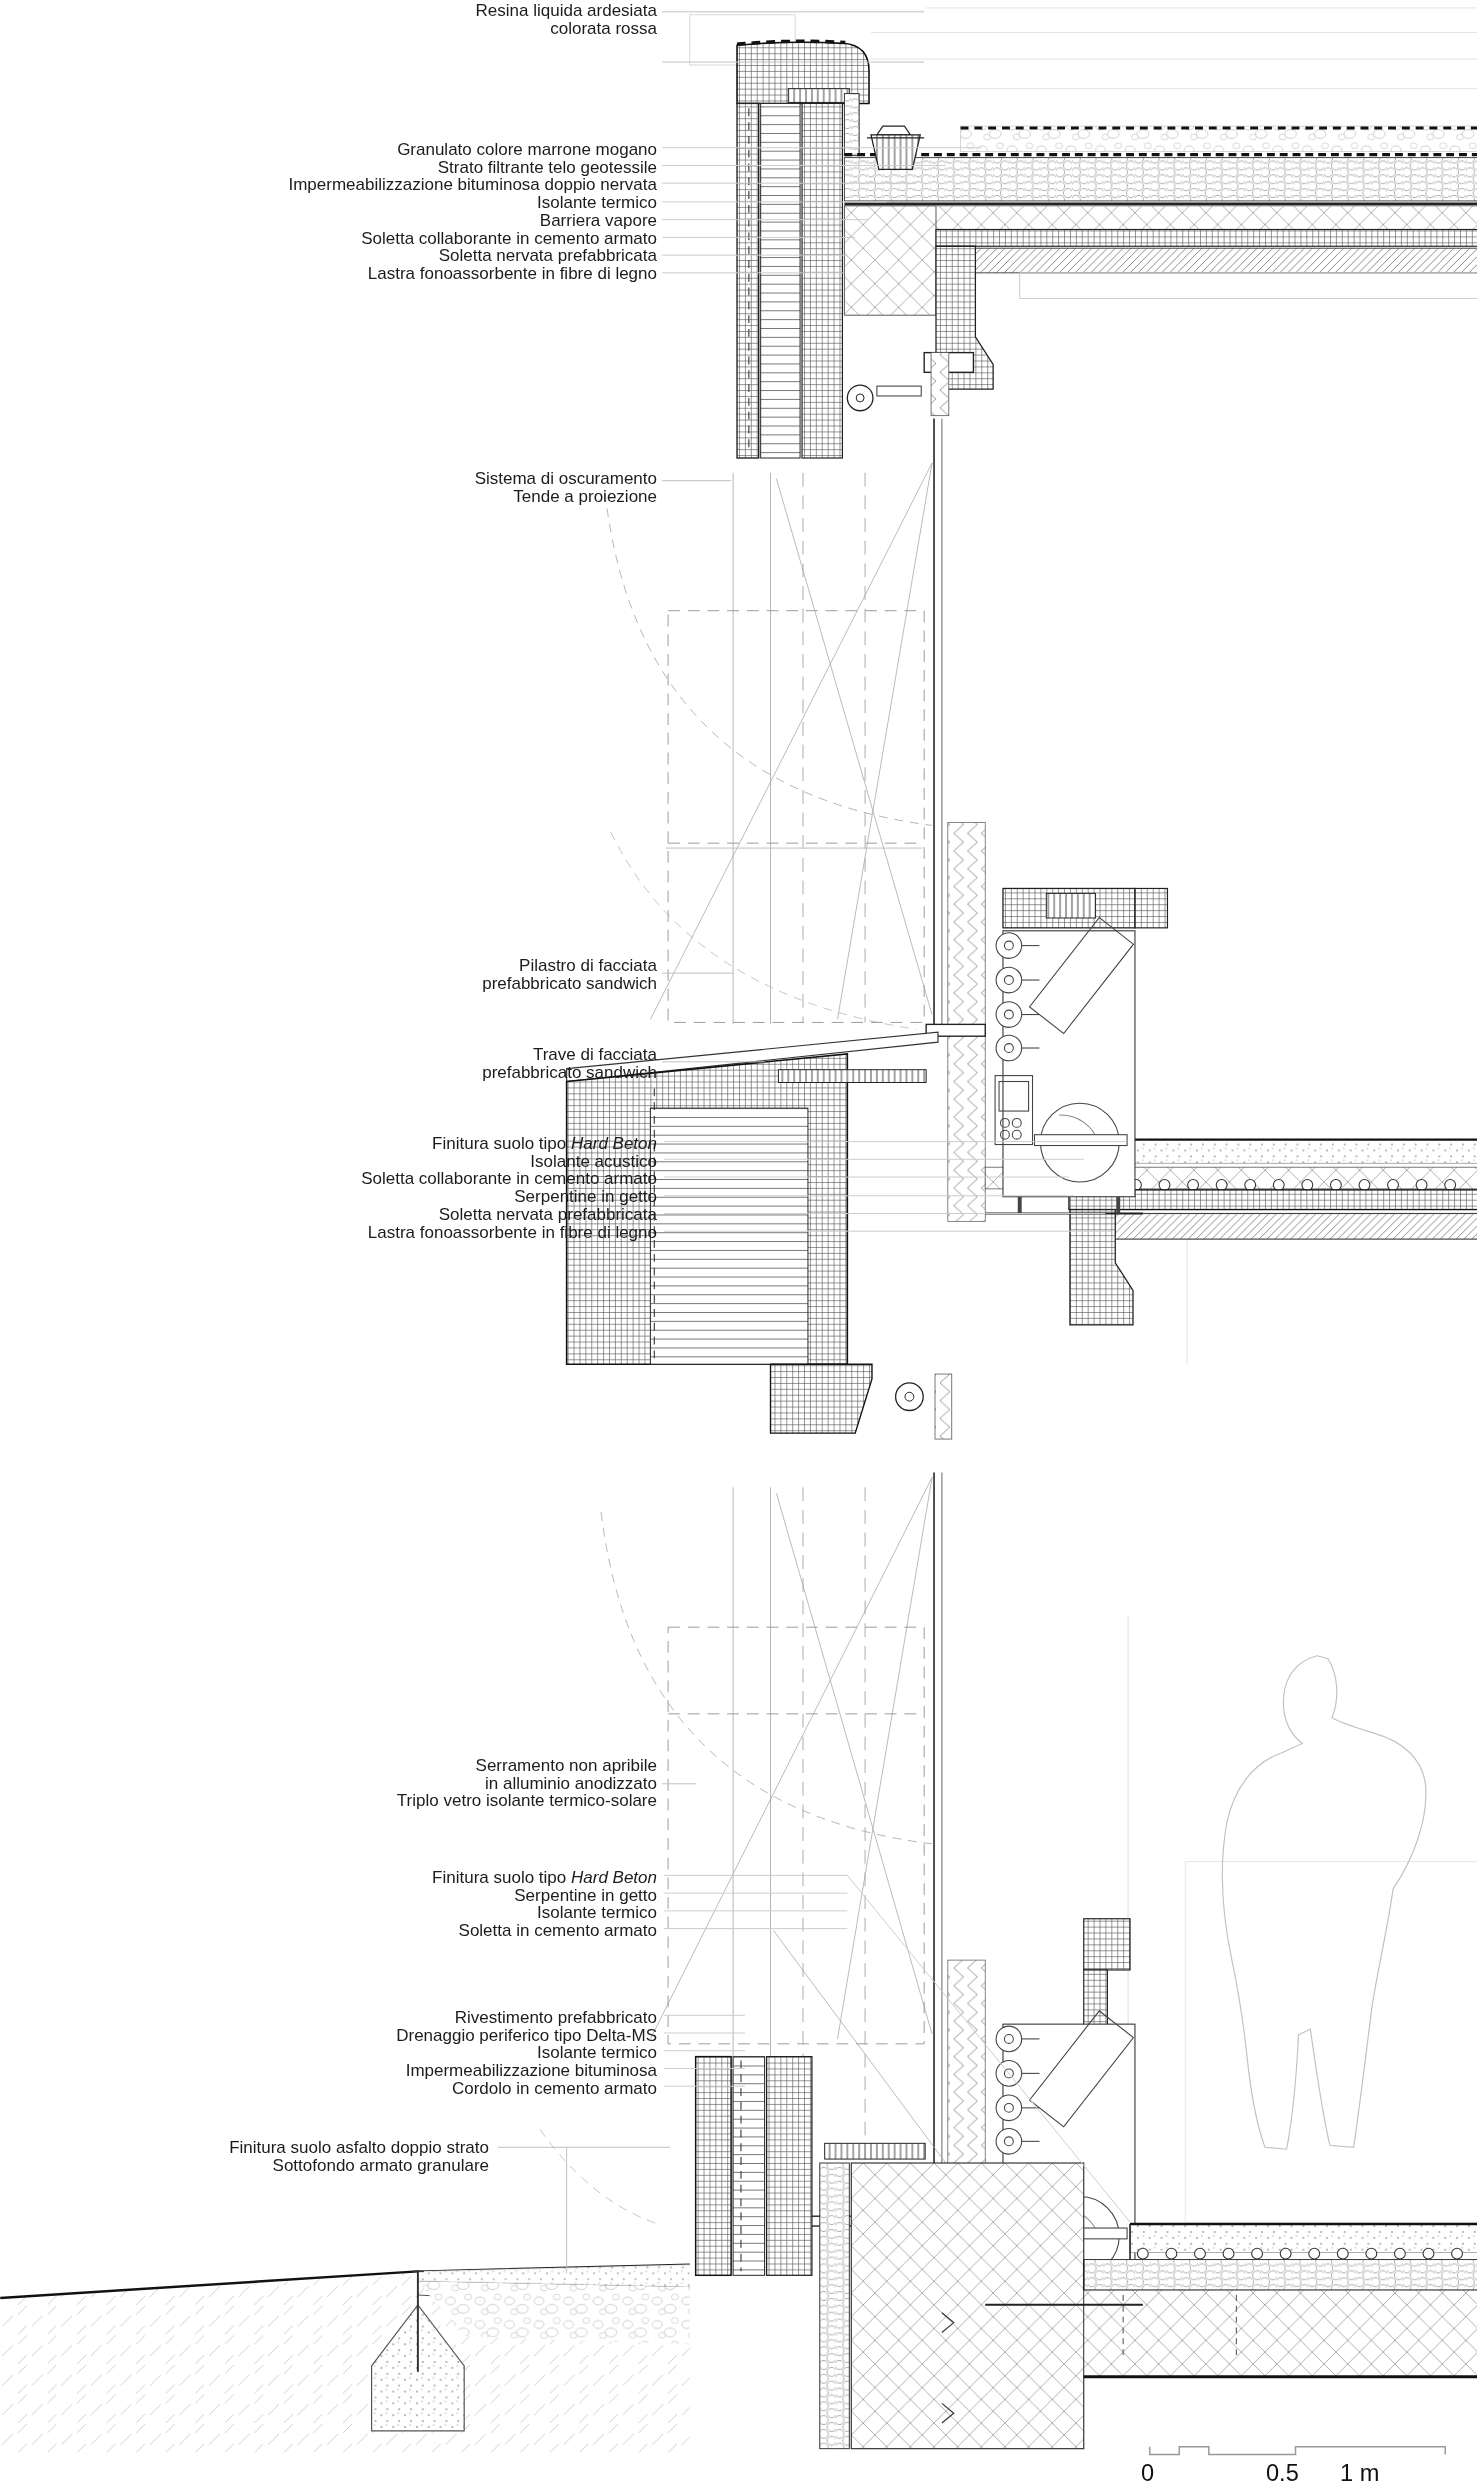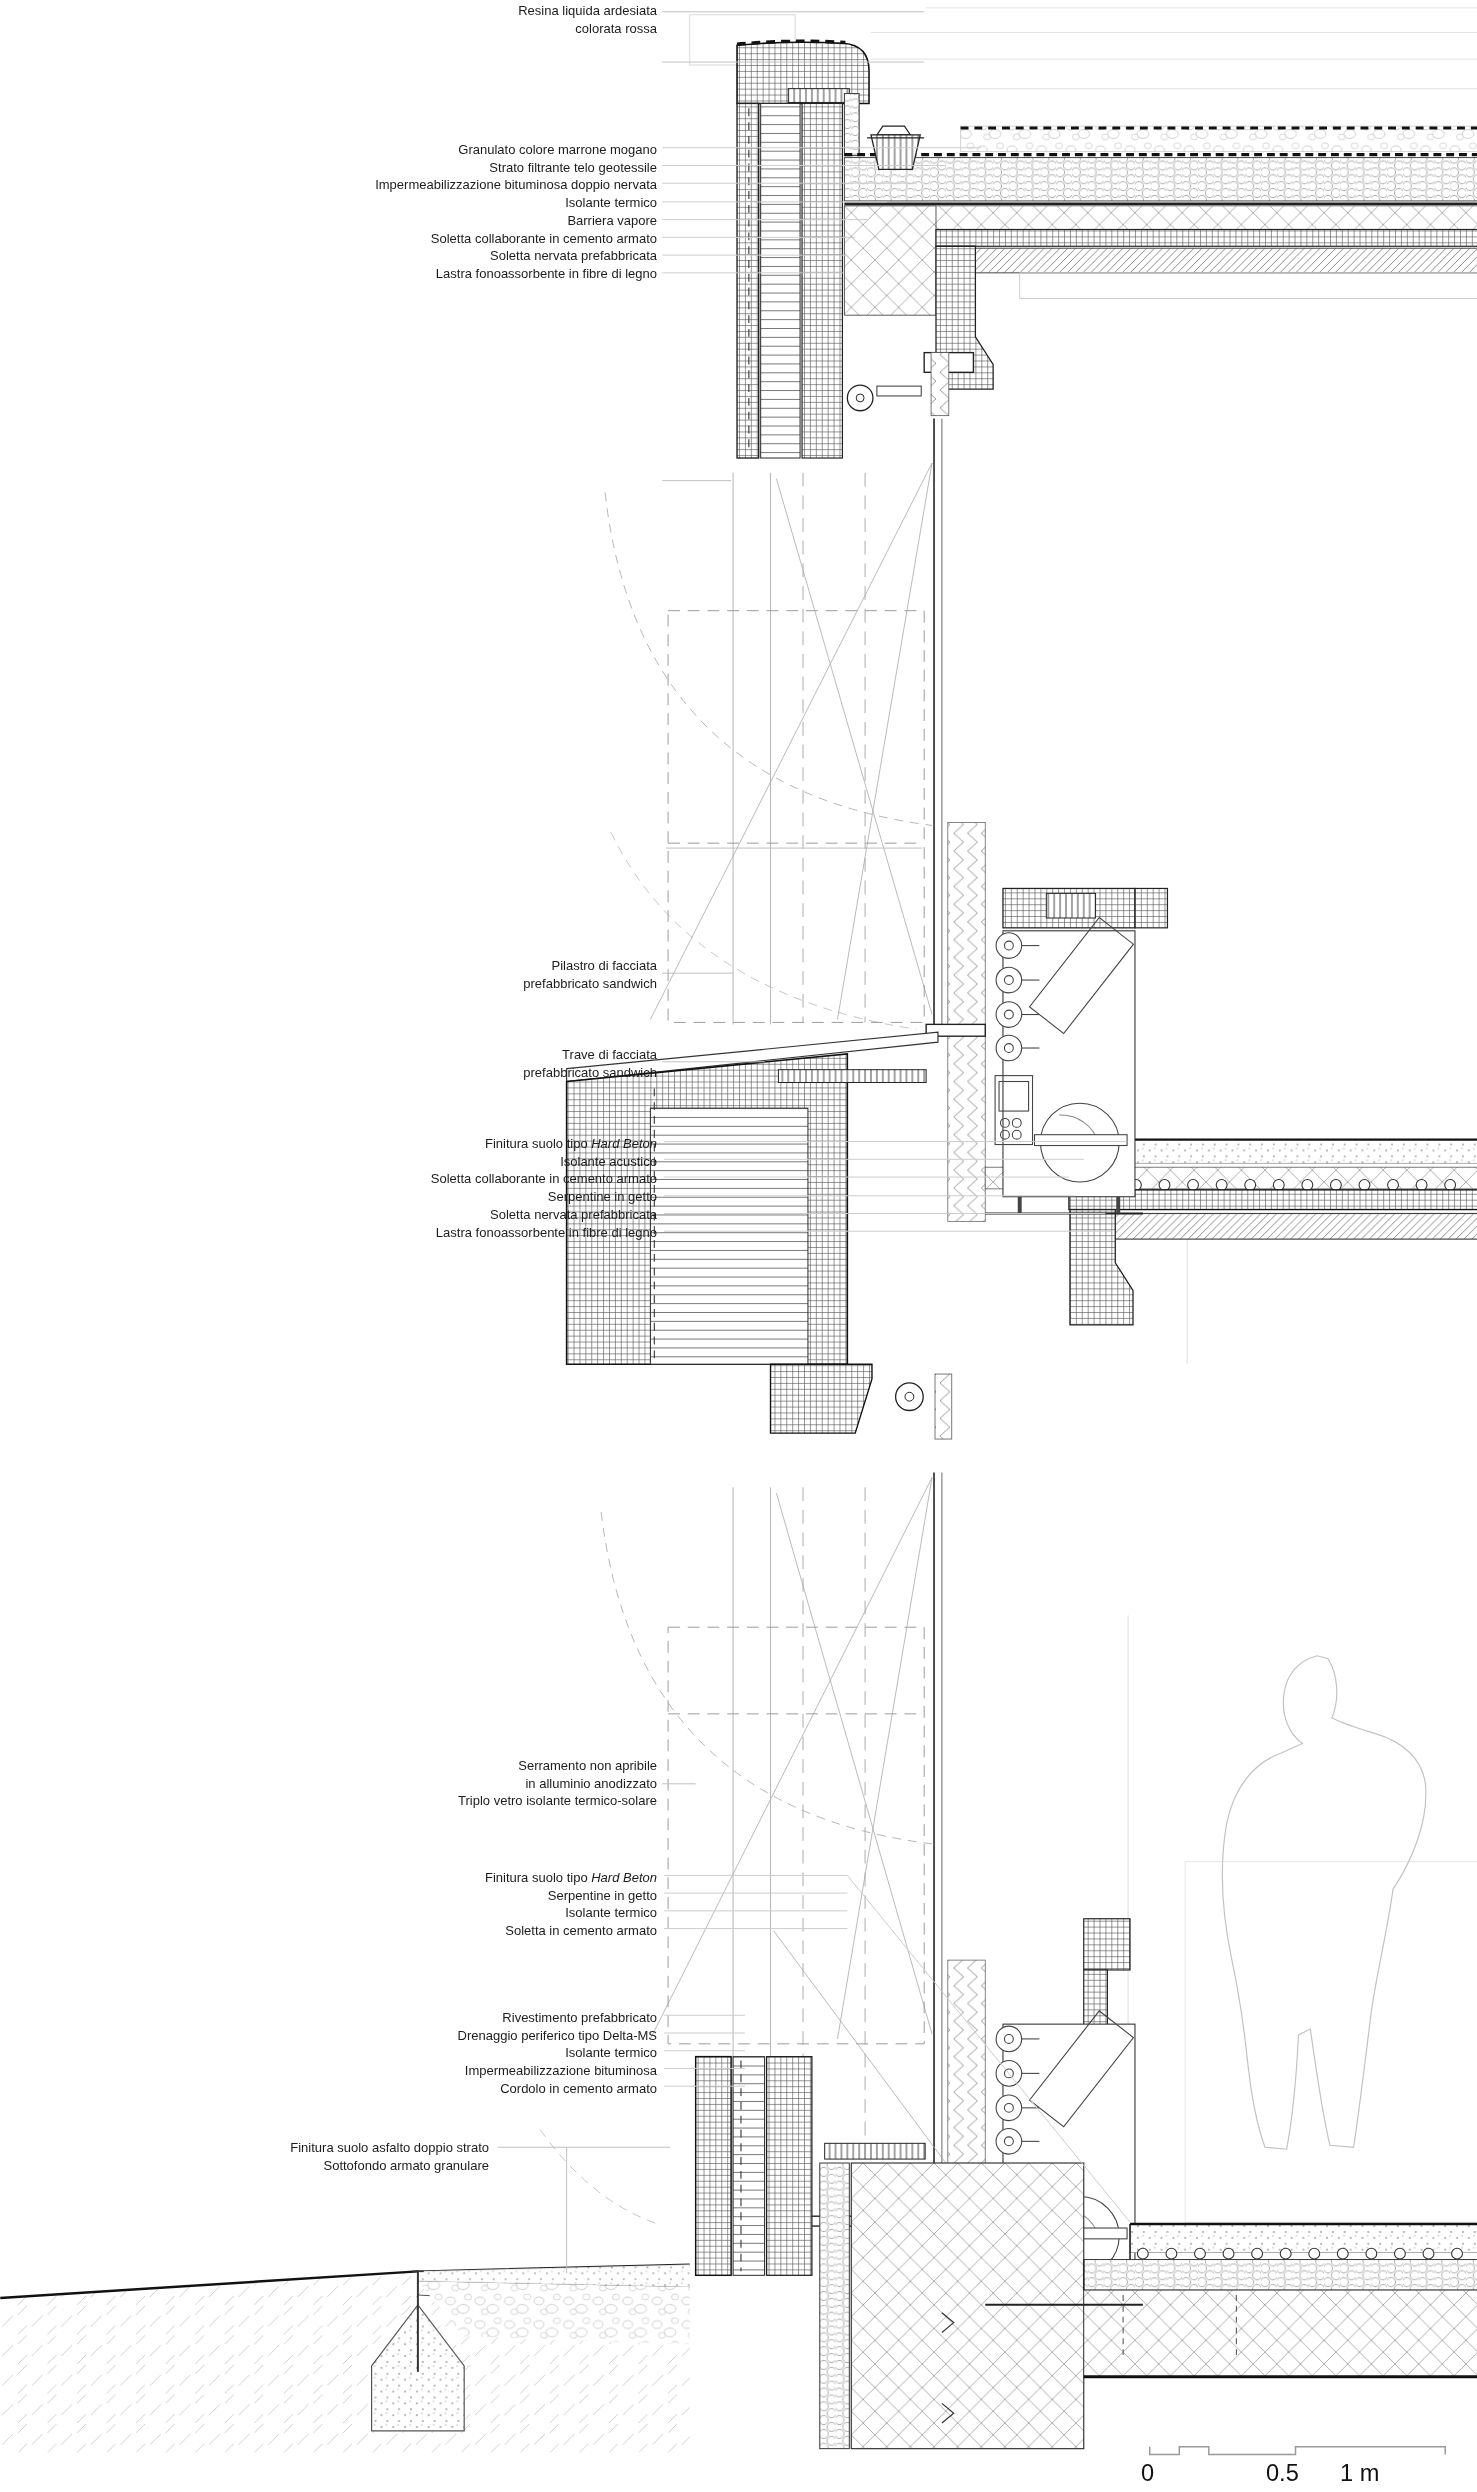--- a/index.html
+++ b/index.html
@@ -1,20 +1,20 @@
 <!DOCTYPE html>
 <html><head>
 <meta charset="utf-8">
 <style>
   html,body{margin:0;padding:0;background:#fff;}
   .stage{position:relative;width:1478px;height:2492px;background:#fff;overflow:hidden;
          font-family:"Liberation Sans",sans-serif;}
   .drawing{position:absolute;left:0;top:0;}
   .ann{position:absolute;left:204px;width:453px;text-align:right;
-       font-size:13px;line-height:17.7px;color:#1c1c1c;}
+       font-size:17px;line-height:17.7px;color:#1c1c1c;}
   .ann .ln{white-space:nowrap;}
   .ann-ground{left:36px;}
   .scale-label{position:absolute;font-size:23.6px;color:#111;}
 </style>
 </head>
 <body>
 
 <div class="stage">
 
   <svg class="drawing" width="1478" height="2492" viewBox="0 0 1500 2530">
@@ -362,20 +362,24 @@
   <div class="ann" style="top:141px">
     <div class="ln">Granulato colore marrone mogano</div>
     <div class="ln">Strato filtrante telo geotessile</div>
     <div class="ln">Impermeabilizzazione bituminosa doppio nervata</div>
     <div class="ln">Isolante termico</div>
     <div class="ln">Barriera vapore</div>
     <div class="ln">Soletta collaborante in cemento armato</div>
     <div class="ln">Soletta nervata prefabbricata</div>
     <div class="ln">Lastra fonoassorbente in fibre di legno</div>
   </div>
+  <div class="ann" style="top:470px">
+    <div class="ln">Sistema di oscuramento</div>
+    <div class="ln">Tende a proiezione</div>
+  </div>
   <div class="ann" style="top:957px">
     <div class="ln">Pilastro di facciata</div>
     <div class="ln">prefabbricato sandwich</div>
   </div>
   <div class="ann" style="top:1046px">
     <div class="ln">Trave di facciata</div>
     <div class="ln">prefabbricato sandwich</div>
   </div>
   <div class="ann" style="top:1135px">
     <div class="ln"><span>Finitura suolo tipo </span><i>Hard Beton</i></div>

